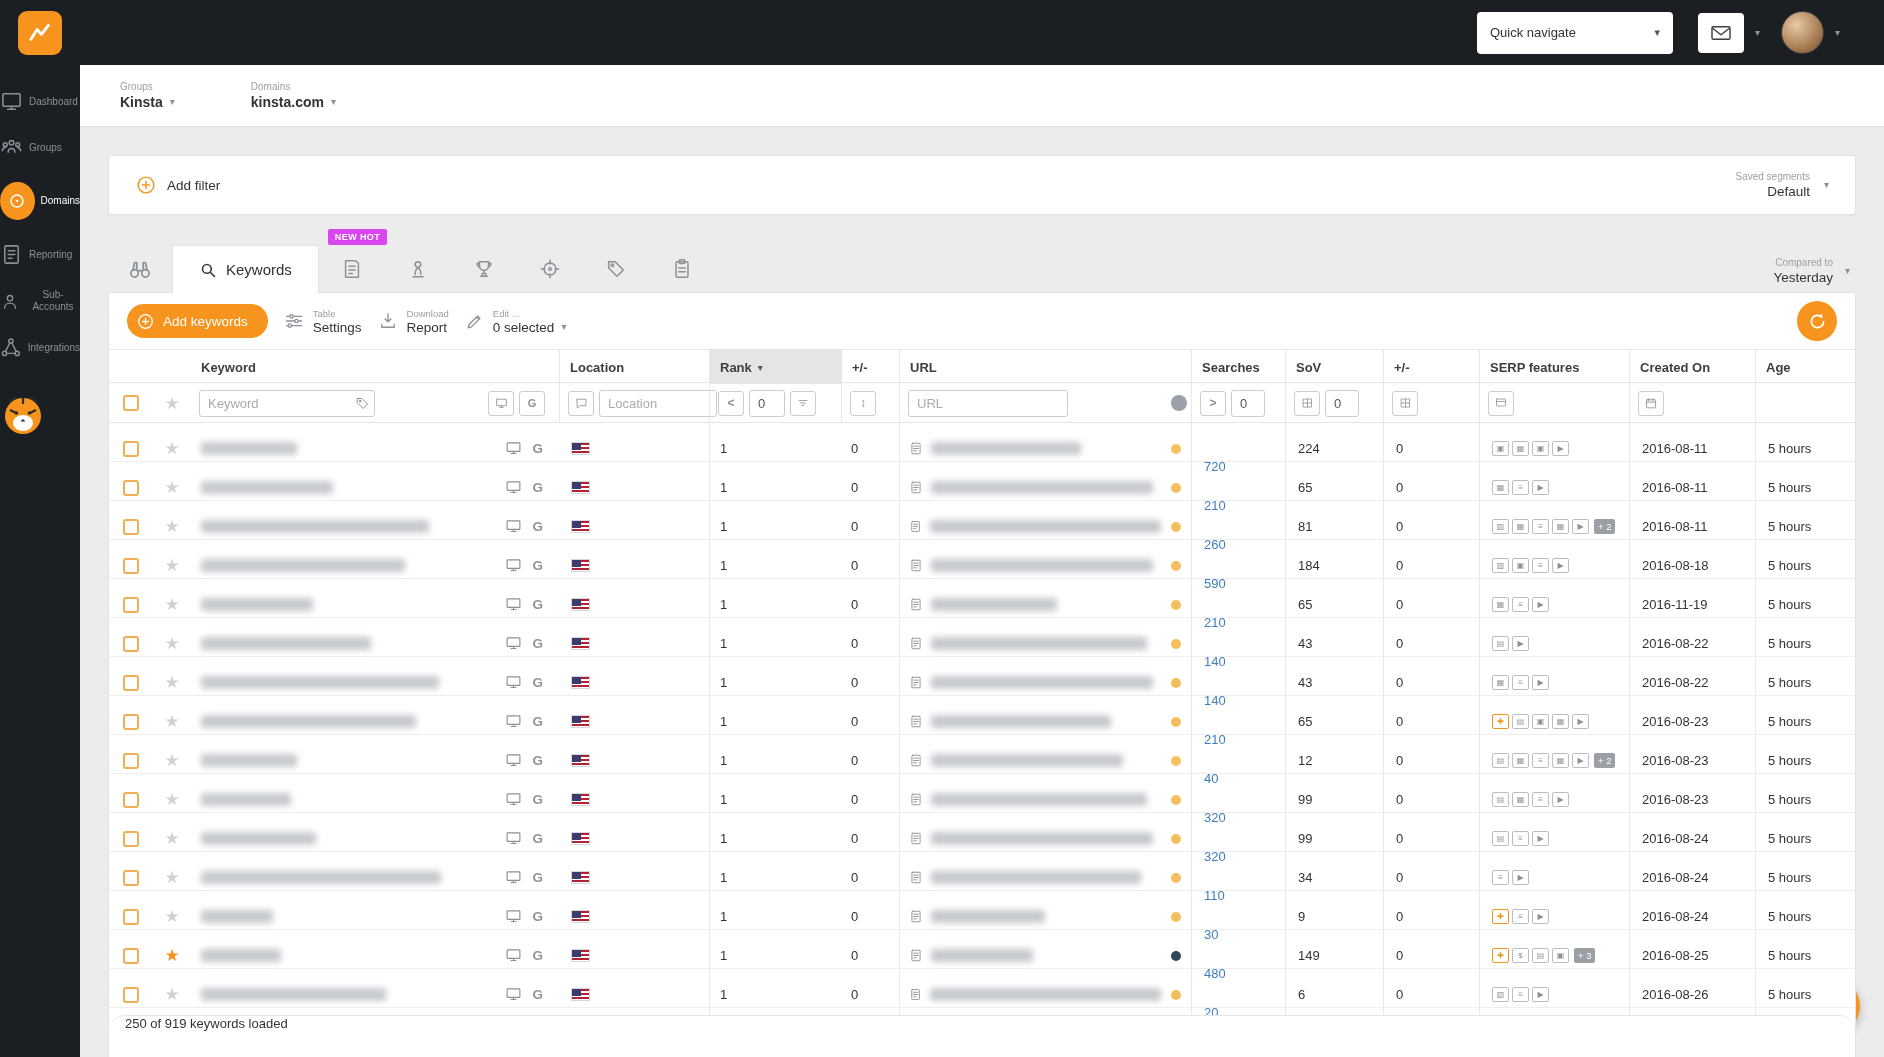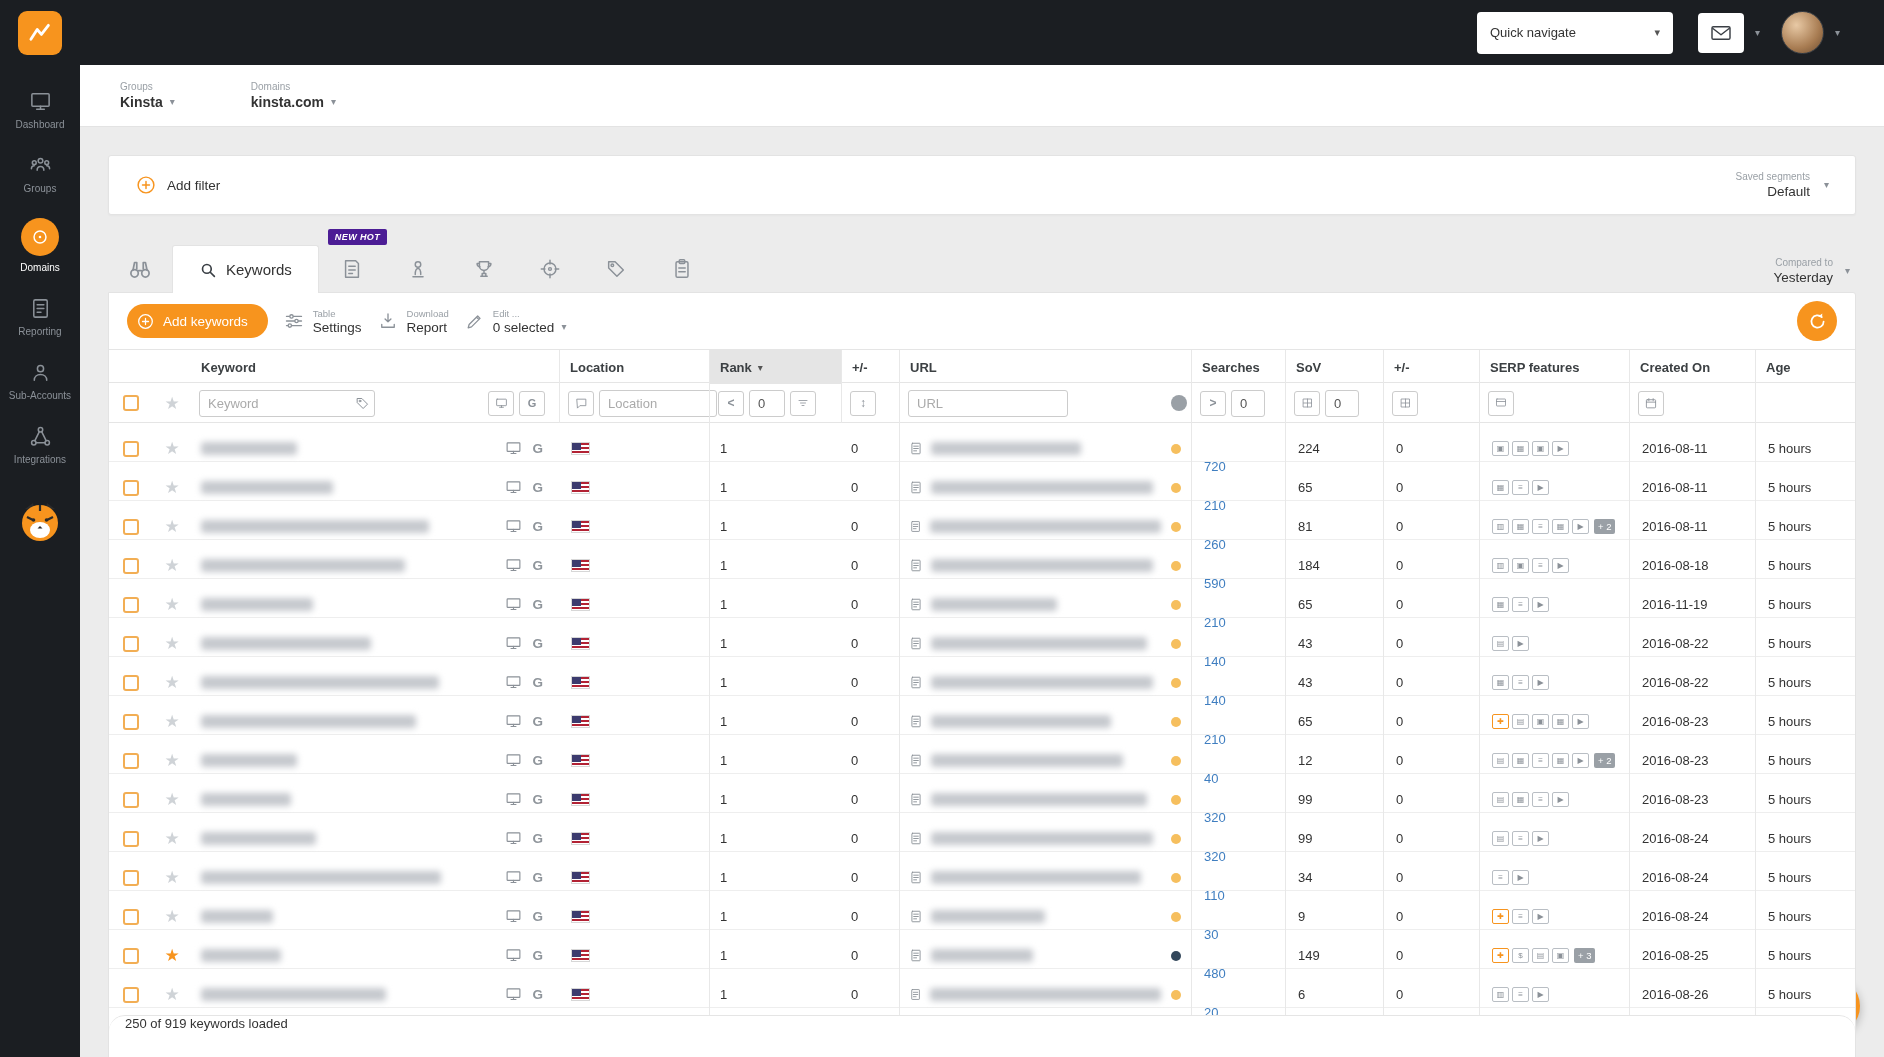--- a/index.html
+++ b/index.html
@@ -20,21 +20,21 @@
   .logo { width:44px; height:44px; background:#F7941E; border-radius:9px; display:flex; align-items:center; justify-content:center; }
   .topbar-right { margin-left:auto; display:flex; align-items:center; gap:11px; padding-right:44px; }
   .quick-nav { width:196px; height:42px; background:#fff; border-radius:4px; display:flex; align-items:center; padding:0 13px; cursor:pointer; }
   .quick-nav span.qn-label { font-size:13px; color:#333; }
   .quick-nav .caret { margin-left:auto; color:#555; font-size:11px; }
   .mail-btn { width:46px; height:40px; background:#fff; border-radius:4px; display:flex; align-items:center; justify-content:center; margin-left:14px; cursor:pointer; }
   .avatar { width:43px; height:43px; border-radius:50%; background:radial-gradient(circle at 35% 32%, #e8c9a5, #a87c52 60%, #6b4c30); border:1px solid #3a3f45; margin-left:10px; }
 
   
   .sidebar { position:absolute; top:65px; left:0; bottom:0; width:80px; background:#1b1e22; display:flex; flex-direction:column; align-items:center; padding-top:14px; }
-  .sb-item { width:80px; padding:11px 0 12px; display:flex; flex-direction:column; align-items:center; gap:6px; cursor:pointer; }
+  .sb-item { width:80px; padding:11px 0 12px; display:flex; flex-direction:row; align-items:center; gap:6px; cursor:pointer; }
   .sb-item .sb-label { font-size:10px; color:#8b9198; text-align:center; line-height:1.2; }
   .sb-item.active .sb-label { color:#fff; }
   .sb-disc { width:38px; height:38px; border-radius:50%; background:#F7941E; display:flex; align-items:center; justify-content:center; }
   .tiger { margin-top:10px; }
 
   
   .main { position:absolute; top:65px; left:80px; right:0; bottom:0; overflow:hidden; }
 
   .breadcrumb-bar { height:62px; background:#fff; border-bottom:1px solid #e3e3e3; display:flex; align-items:center; padding-left:40px; gap:76px; }
   .crumb { display:flex; flex-direction:column; cursor:pointer; }
@@ -49,21 +49,21 @@
   .saved-seg { margin-left:auto; display:flex; align-items:center; gap:14px; cursor:pointer; }
   .saved-seg .ss-text { text-align:right; }
   .saved-seg .ss-label { font-size:10px; color:#9aa0a6; }
   .saved-seg .ss-value { font-size:13.5px; color:#333; margin-top:2px; }
 
   .tabs-row { margin-top:20px; display:flex; align-items:flex-end; height:58px; position:relative; }
   .binocs { width:64px; display:flex; justify-content:center; align-items:center; height:48px; cursor:pointer; }
   .tab-active { background:#fff; border:1px solid #e3e3e3; border-bottom:none; border-radius:3px 3px 0 0; height:48px; display:flex; align-items:center; gap:9px; padding:0 26px; cursor:pointer; position:relative; z-index:2; }
   .tab-active .tab-label { font-size:15px; color:#333; }
   .icon-tab { width:66px; height:48px; display:flex; align-items:center; justify-content:center; cursor:pointer; position:relative; }
-  .newhot { position:absolute; top:-16px; left:9px; background:#4c1d95; color:#fff; font-size:9px; font-weight:700; letter-spacing:.4px; padding:3px 7px; border-radius:2px; white-space:nowrap;font-style:italic; }
+  .newhot { position:absolute; top:-16px; left:9px; background:#d946ef; color:#fff; font-size:9px; font-weight:700; letter-spacing:.4px; padding:3px 7px; border-radius:2px; white-space:nowrap; }
   .compared { margin-left:auto; display:flex; align-items:center; gap:12px; padding-right:6px; padding-bottom:8px; cursor:pointer; }
   .compared .cmp-text { text-align:right; }
   .compared .cmp-label { font-size:10px; color:#9aa0a6; }
   .compared .cmp-value { font-size:13.5px; color:#333; margin-top:2px; }
 
   .panel { background:#fff; border:1px solid #e3e3e3; border-radius:0 3px 3px 3px; margin-top:-1px; position:relative; z-index:1; }
 
   
   .toolbar { height:56px; display:flex; align-items:center; padding:0 18px; gap:16px; }
   .add-kw-btn { height:34px; background:#F7941E; border-radius:17px; display:flex; align-items:center; gap:8px; padding:0 20px 0 9px; color:#fff; font-size:13.5px; cursor:pointer; }

